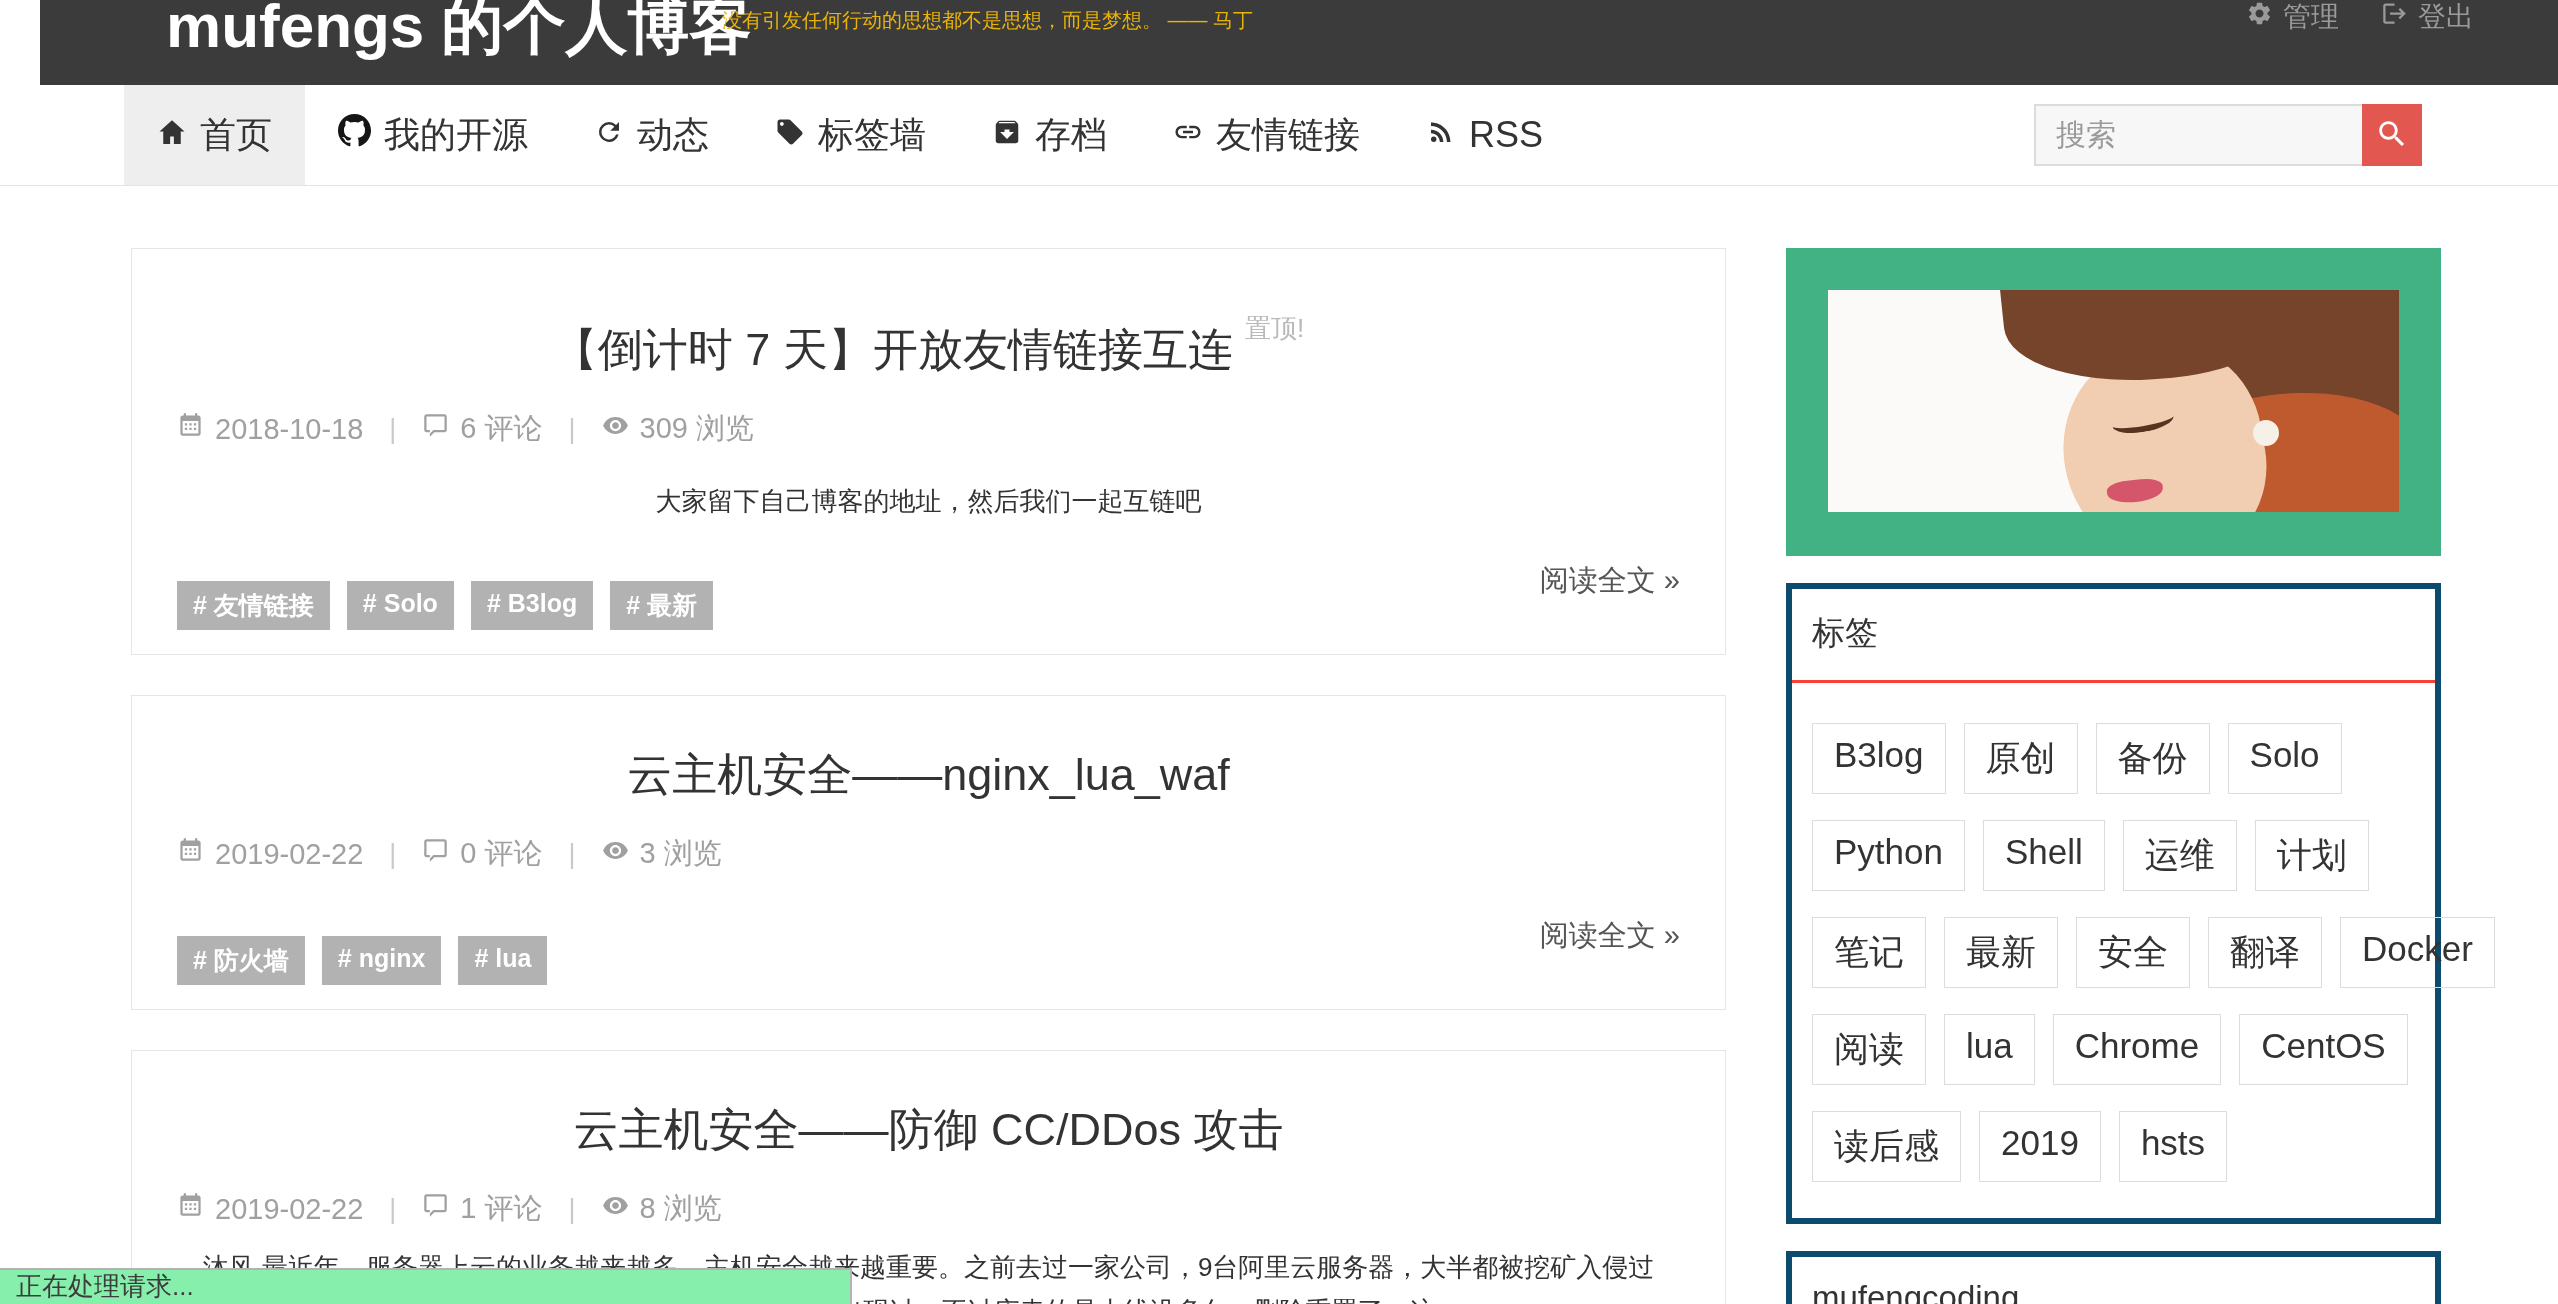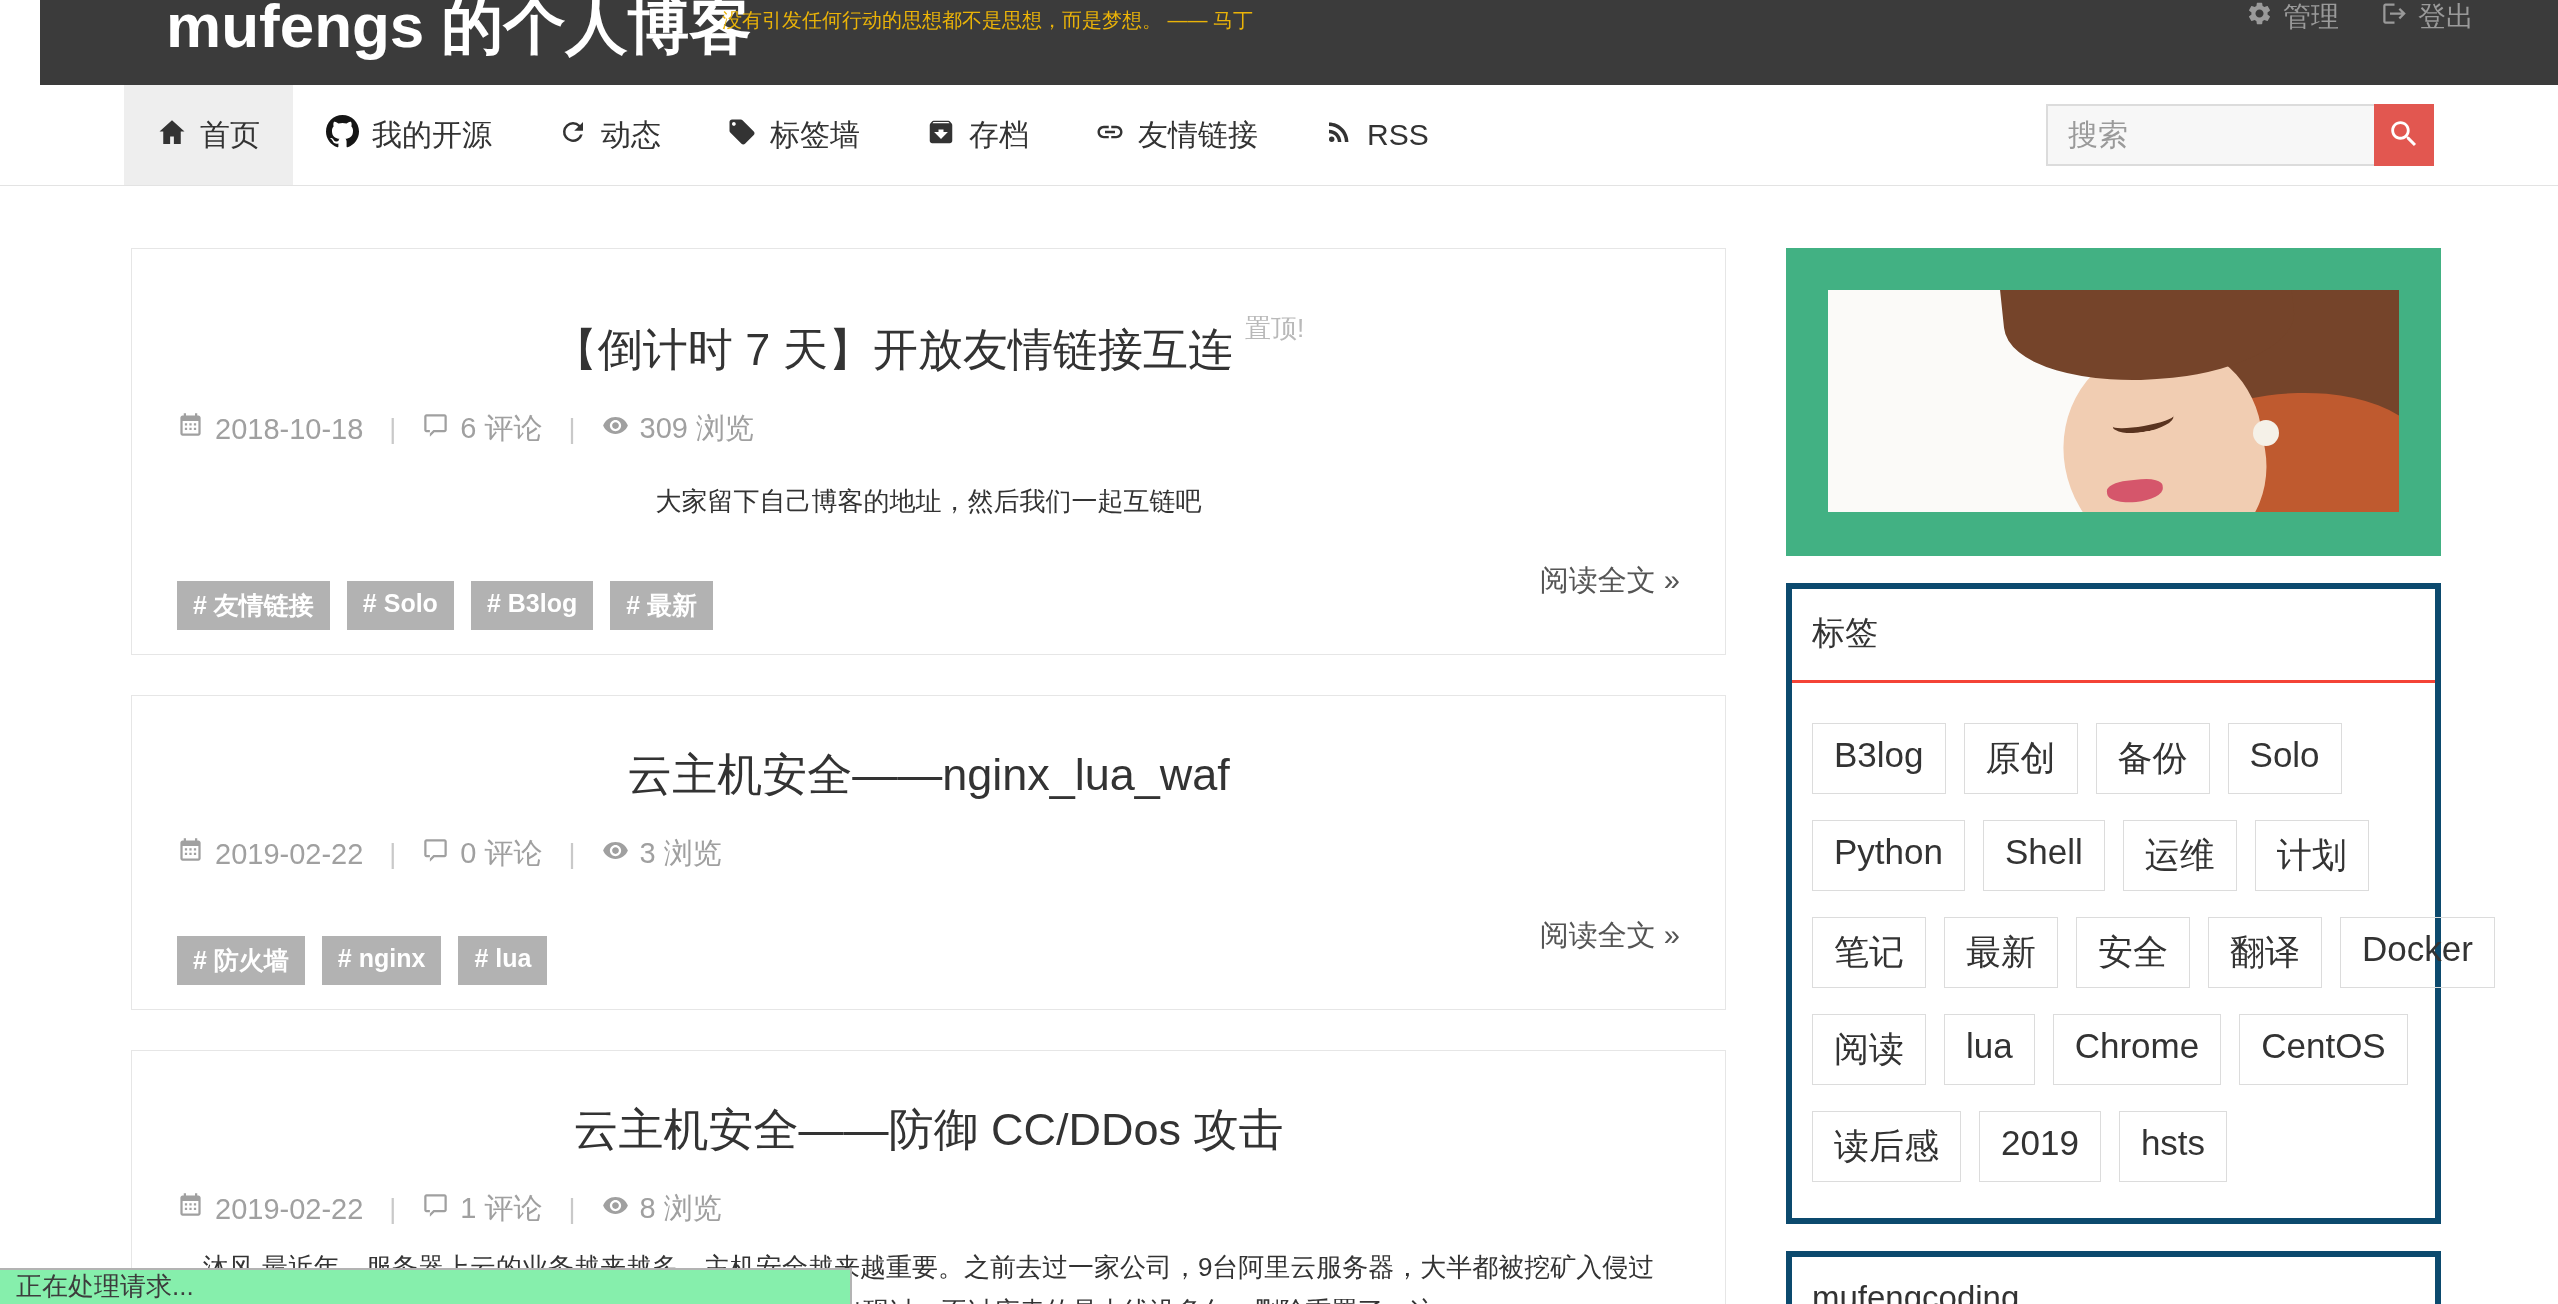--- a/index.html
+++ b/index.html
@@ -11,25 +11,25 @@
   .header-inner{position:relative;width:2310px;margin:0 auto;height:100%;}
   .site-title{position:absolute;left:2px;top:-16px;font-size:62px;font-weight:bold;color:#fff;white-space:nowrap;}
   .site-subtitle{position:absolute;left:558px;top:7px;font-size:20px;color:#eab308;white-space:nowrap;}
   .header-actions{position:absolute;right:0;top:-2px;display:flex;align-items:center;gap:42px;color:#9a9a9a;font-size:28px;}
   .header-action{display:flex;align-items:center;gap:10px;cursor:pointer;}
   .header-action svg{width:27px;height:27px;fill:#9a9a9a;}
 
   
   .nav-bar{position:absolute;left:0;top:85px;width:100%;height:100px;background:#fff;border-bottom:1px solid #e3e3e3;}
   .nav-inner{position:relative;width:2310px;margin:0 auto;height:100%;display:flex;align-items:stretch;}
-  .nav-item{display:flex;align-items:center;gap:13px;padding:0 33px;font-size:30px;color:#333;text-decoration:none;cursor:pointer;}
+  .nav-item{display:flex;align-items:center;gap:13px;padding:0 33px;font-size:36px;color:#333;text-decoration:none;cursor:pointer;}
   .nav-item.active{background:#eeeeee;}
   .nav-item svg{width:30px;height:30px;fill:#333;}
   .nav-item .gh svg{width:33px;height:33px;fill:#151515;}
-  .search-box{position:absolute;right:0;top:19px;display:flex;height:66px;}
+  .search-box{position:absolute;right:12px;top:19px;display:flex;height:66px;}
   .search-input{width:328px;height:62px;box-sizing:border-box;background:#f7f7f7;border:2px solid #dcdcdc;border-right:none;font-size:30px;color:#333;padding:0 20px;outline:none;font-family:inherit;}
   .search-input::placeholder{color:#9a9a9a;}
   .search-btn{width:60px;height:62px;background:#e25750;border:none;display:flex;align-items:center;justify-content:center;cursor:pointer;}
   .search-btn svg{width:34px;height:34px;fill:#fff;}
 
   
   .main{position:absolute;left:131px;top:248px;width:2310px;display:flex;align-items:flex-start;}
   .posts-col{width:1595px;}
   .sidebar{width:655px;margin-left:60px;}
 

